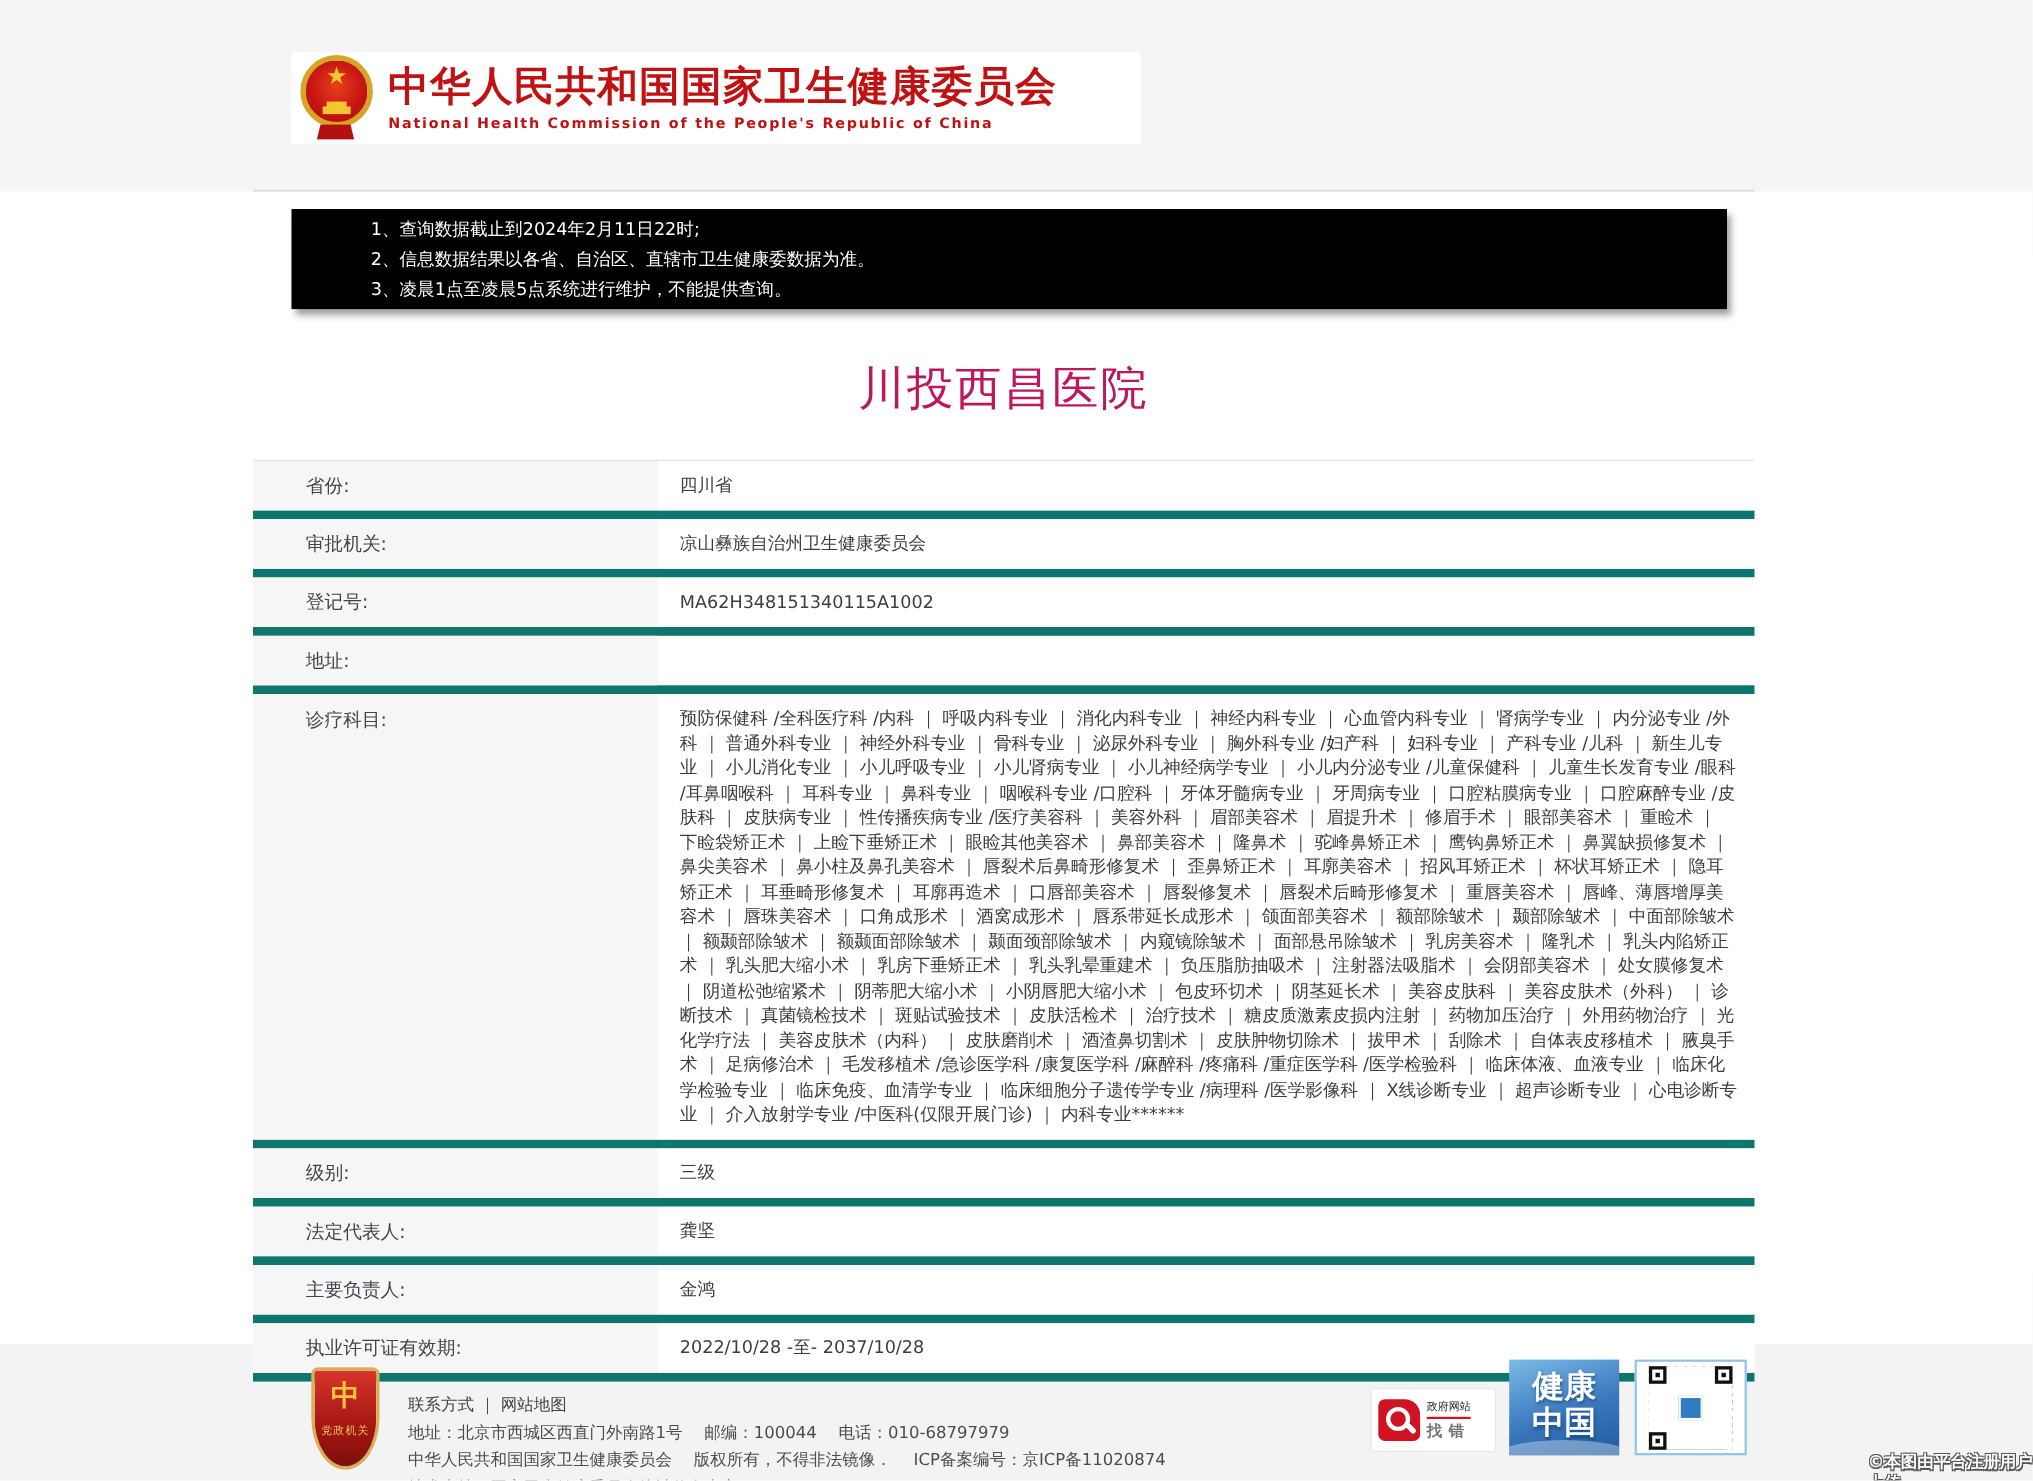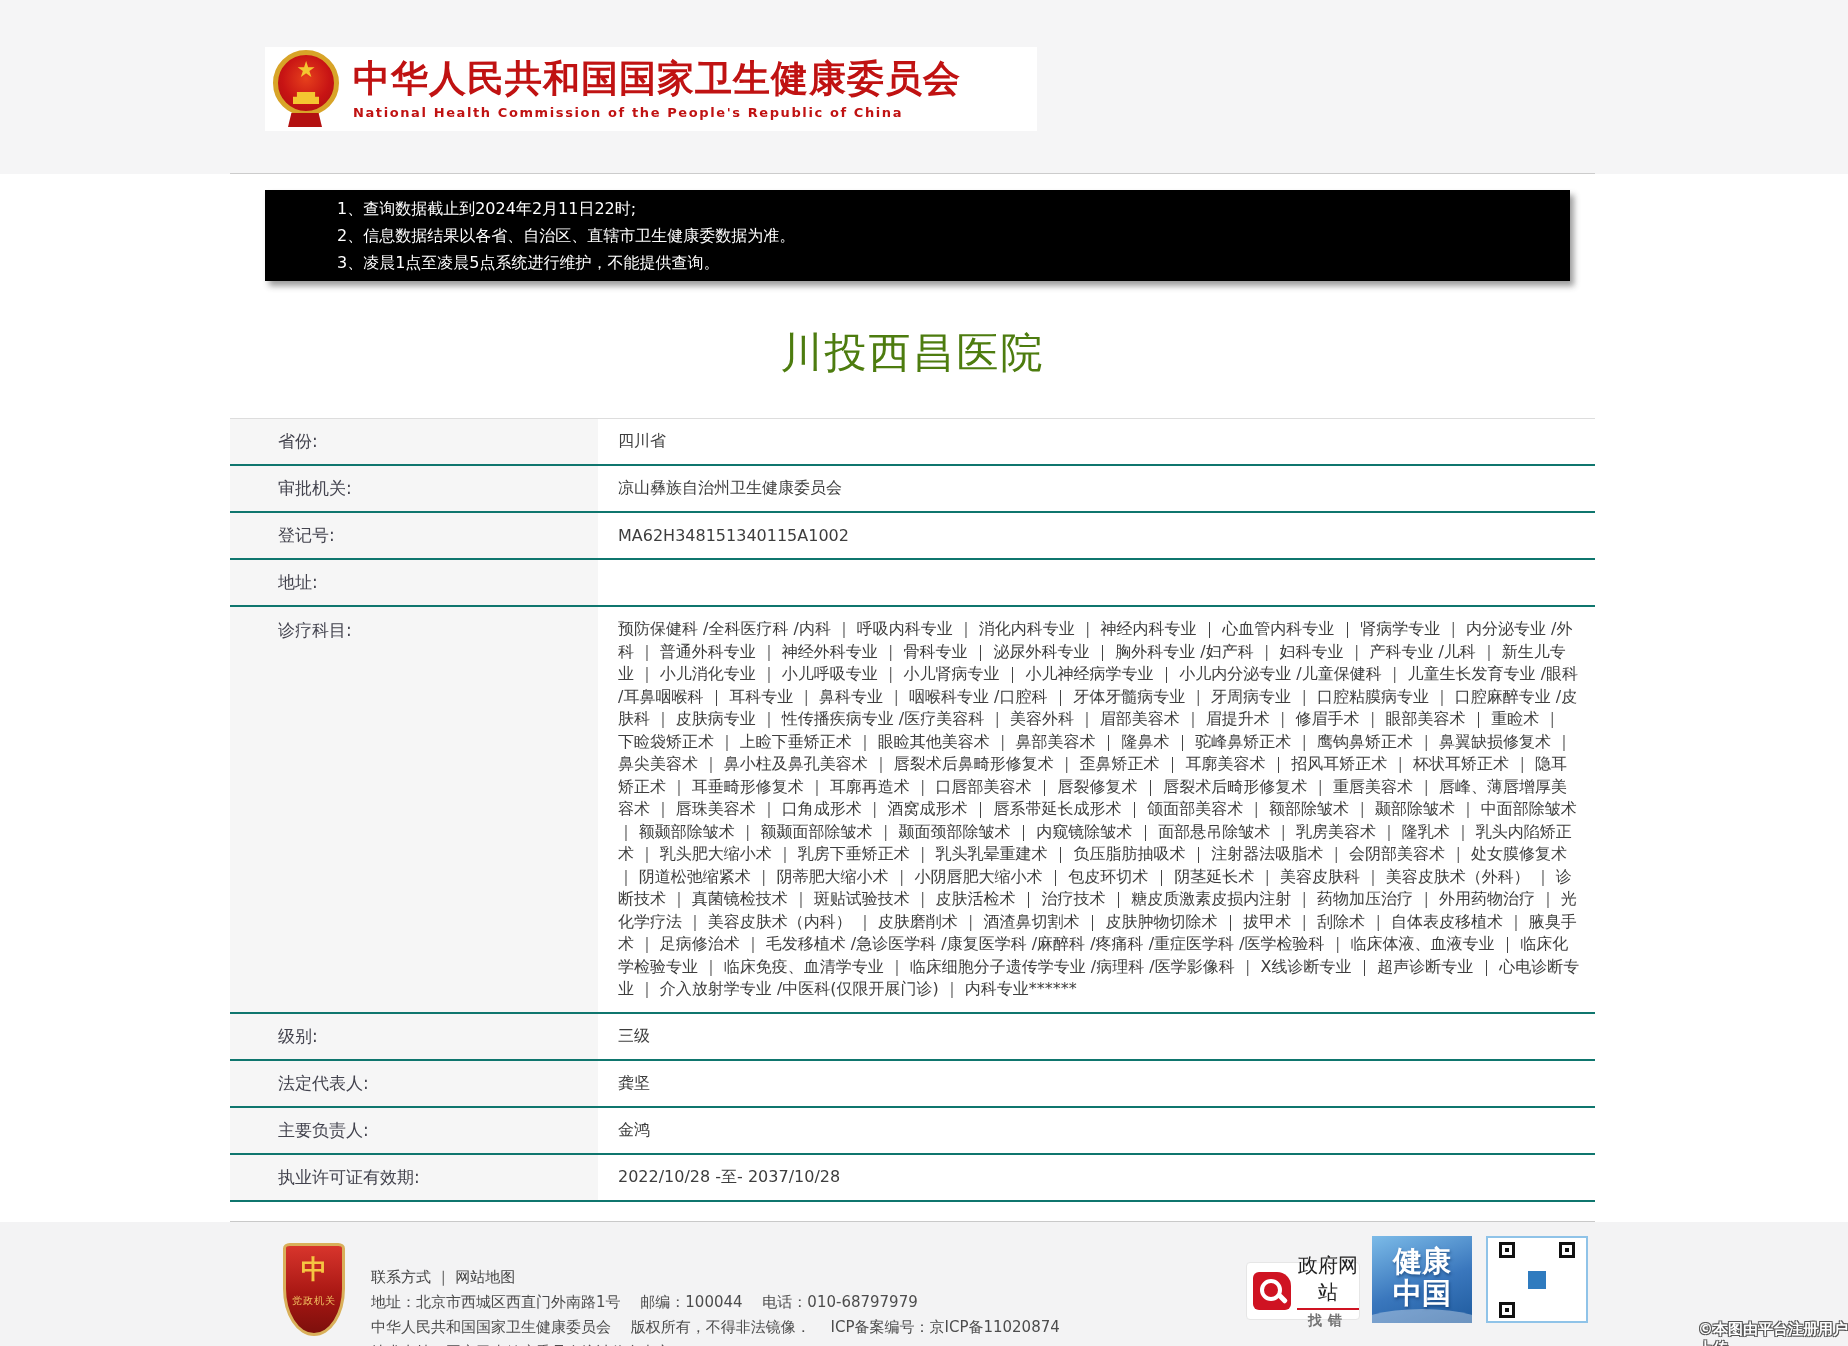--- a/index.html
+++ b/index.html
@@ -27,25 +27,25 @@
   .logo-title{font-size:37px;font-weight:bold;color:#c01212;letter-spacing:1px;line-height:42px;}
   .logo-sub{font-size:13px;font-weight:bold;color:#c01212;letter-spacing:1.6px;margin-top:5px;}
 
   
   .notice{position:absolute;left:265px;top:190px;width:1233px;background:#000000;color:#ffffff;
     padding:5px 0 5px 72px;box-shadow:4px 5px 6px rgba(40,40,40,.45);}
   .notice div{font-size:16px;line-height:27px;}
 
   
   .hosp-title{position:absolute;left:230px;top:328px;width:1365px;text-align:center;
-    font-size:42px;color:#4d7c0f;letter-spacing:2px;line-height:50px;}
+    font-size:42px;color:#be185d;letter-spacing:2px;line-height:50px;}
 
   
   .info-table{position:absolute;left:230px;top:418px;width:1365px;border-top:1px solid #dddddd;background:#ffffff;}
-  .row{display:flex;border-bottom:2px solid #0f766e;}
+  .row{display:flex;border-bottom:8px solid #0f766e;}
   .cell-label{flex:0 0 368px;background:#f6f6f6;display:flex;align-items:center;
     padding-left:48px;box-sizing:border-box;font-size:17px;color:#43434e;}
   .cell-value{flex:1;display:flex;align-items:center;padding-left:20px;padding-right:14px;
     box-sizing:border-box;font-size:16px;color:#3d3d3d;background:#ffffff;}
   .row.single{min-height:45px;}
   .row.multiline .cell-label{align-items:flex-start;padding-top:12px;}
   .row.multiline .cell-value{display:block;padding:11px 14px 11px 20px;line-height:22.5px;}
 
   
   .shield{position:absolute;left:283px;top:1243px;width:62px;height:93px;
@@ -59,21 +59,21 @@
   .footer-links{font-size:15px;line-height:25px;color:#444;}
   .footer-links .lnk{cursor:pointer;}
   .footer-line{font-size:15px;line-height:25px;}
 
   .err-card{position:absolute;left:1246px;top:1262px;width:114px;height:58px;background:#ffffff;
     border:1px solid #e6e6e6;border-radius:4px;display:flex;align-items:center;box-sizing:border-box;padding-left:6px;}
   .mag{position:relative;width:38px;height:38px;background:#cf1322;border-radius:6px 14px 6px 6px;flex:0 0 38px;}
   .mag::before{content:"";position:absolute;left:7px;top:7px;width:14px;height:14px;border:4px solid #ffffff;border-radius:50%;}
   .mag::after{content:"";position:absolute;left:24px;top:24px;width:11px;height:5px;background:#ffffff;transform:rotate(45deg);border-radius:2px;}
   .err-texts{padding-left:6px;text-align:center;}
-  .err-line1{font-size:20px;color:#222;border-bottom:2px solid #cf1322;padding-bottom:2px;}
+  .err-line1{font-size:10px;color:#222;border-bottom:2px solid #cf1322;padding-bottom:2px;}
   .err-line2{font-size:14px;color:#737373;font-weight:bold;letter-spacing:6px;margin-top:2px;}
 
   .hc-tile{position:absolute;left:1372px;top:1236px;width:100px;height:87px;
     background:linear-gradient(160deg,#7cbbe8 0%,#3a77bd 55%,#1f5b9e 100%);
     color:#ffffff;text-align:center;overflow:hidden;}
   .hc-tile .t{font-size:29px;font-weight:bold;line-height:32px;text-shadow:1px 2px 3px rgba(0,40,90,.5);}
   .hc-tile .t:first-child{margin-top:9px;font-family:Liberation Serif, serif;}
   .hc-wave{position:absolute;left:-20px;bottom:-26px;width:140px;height:40px;border-radius:50%;
     background:rgba(255,255,255,.35);}
 

